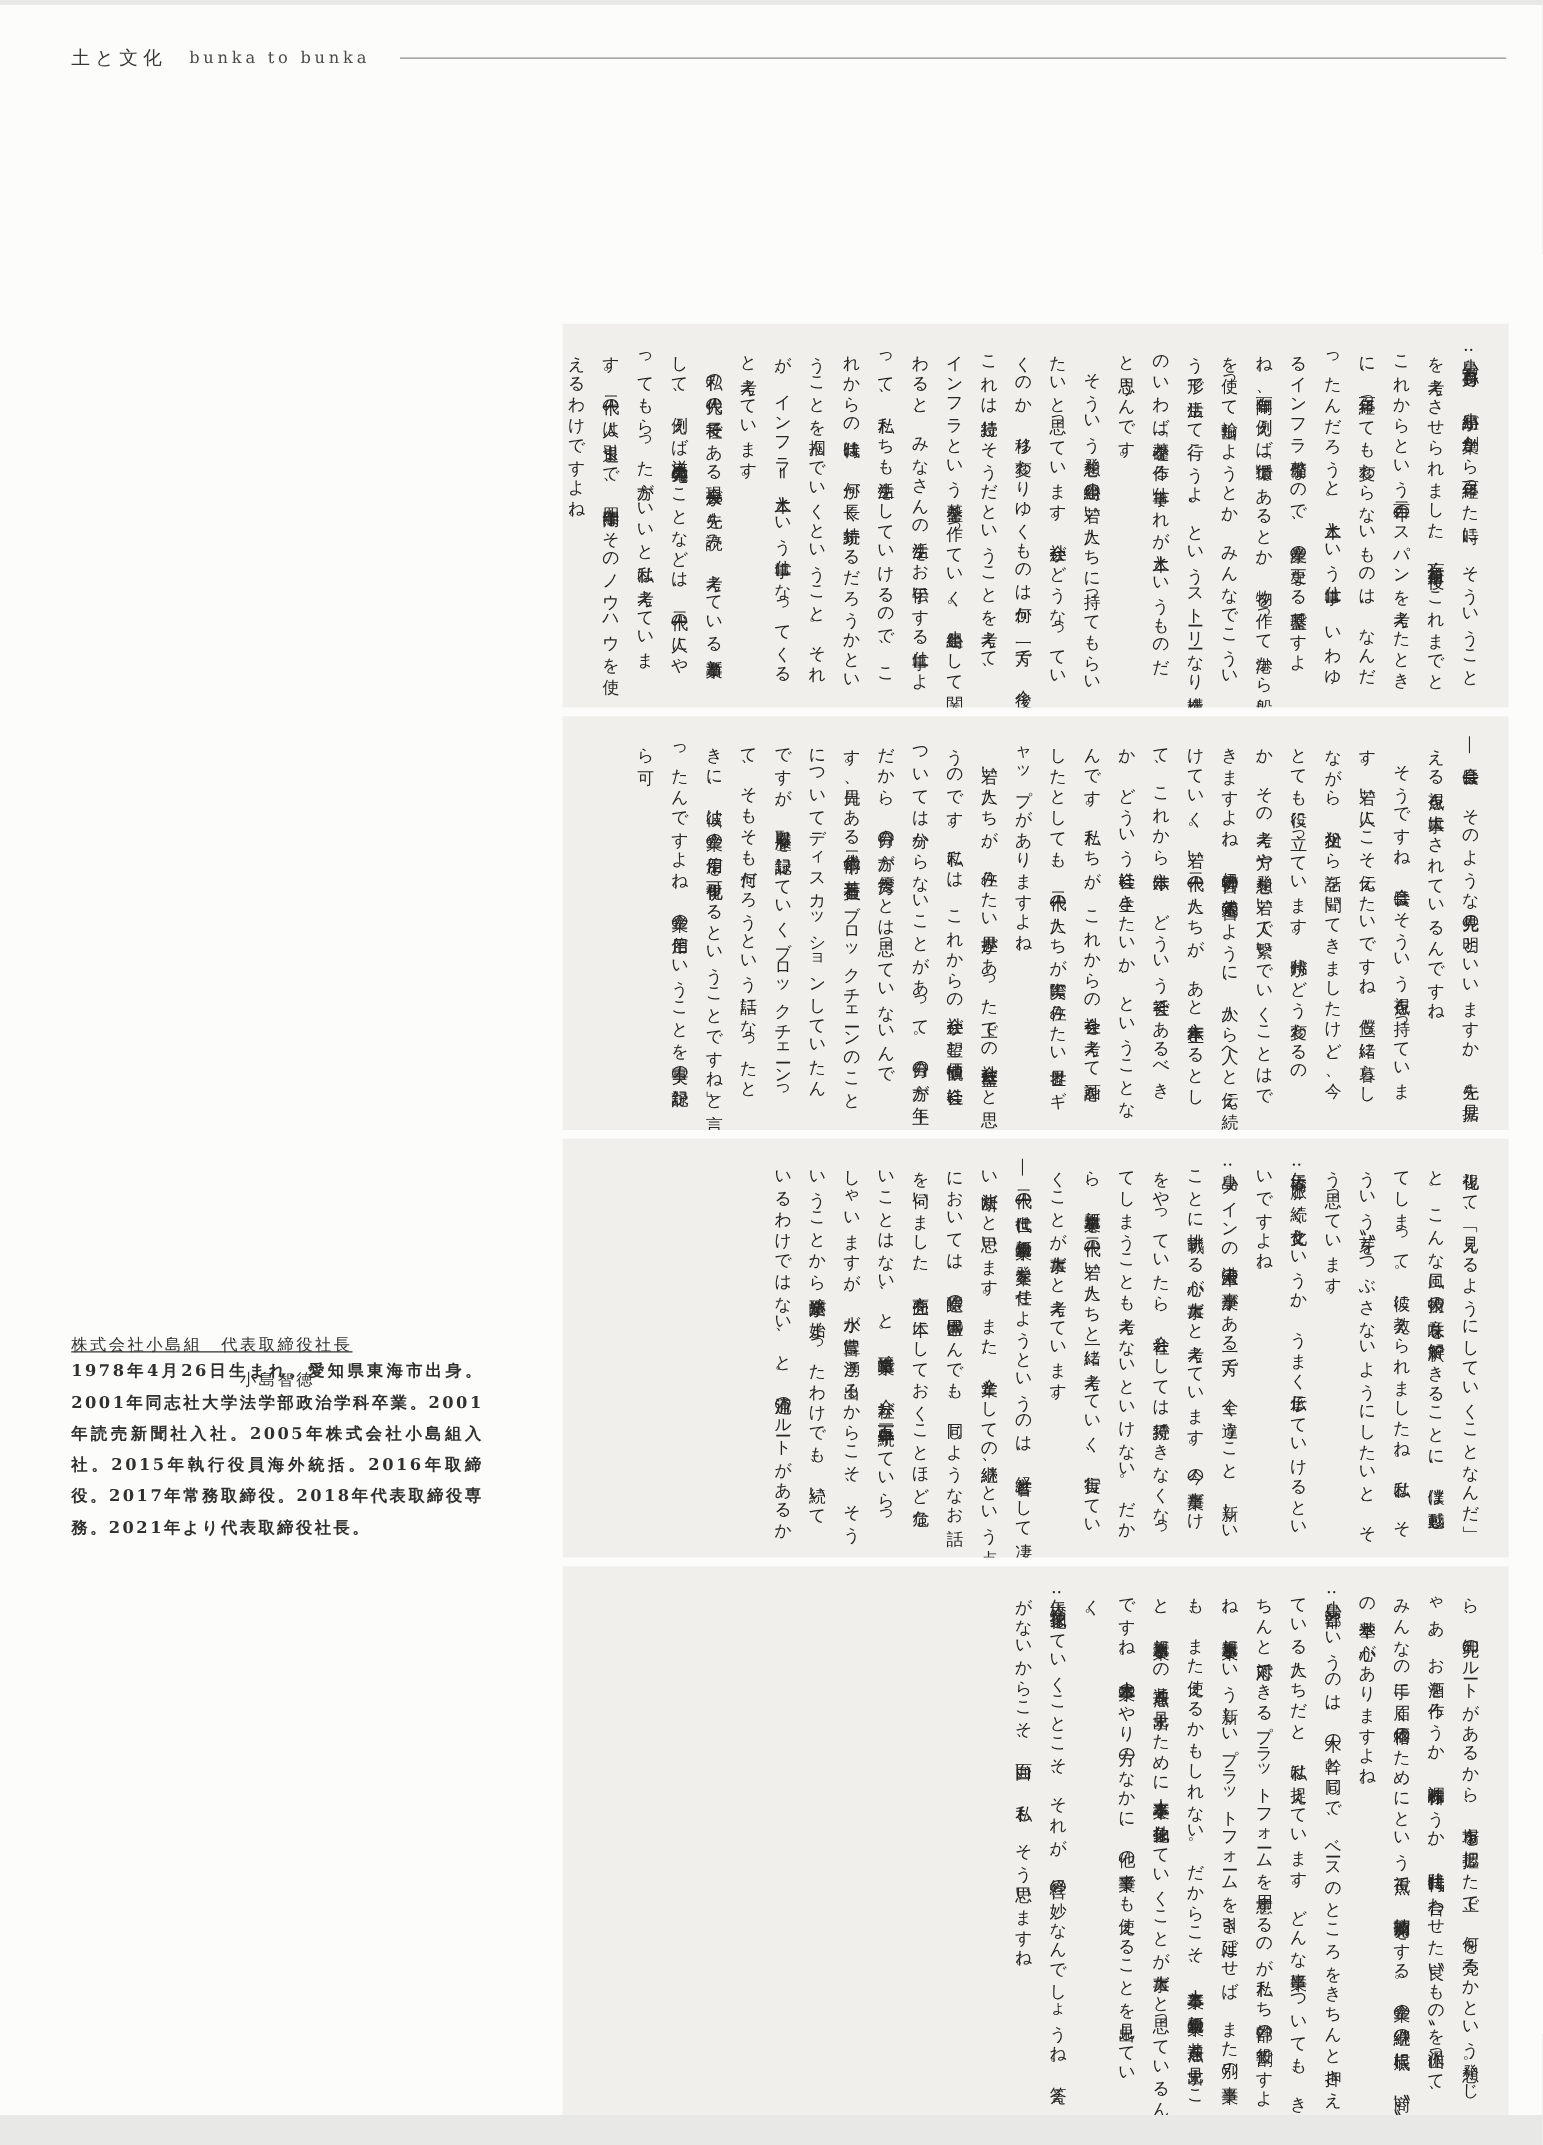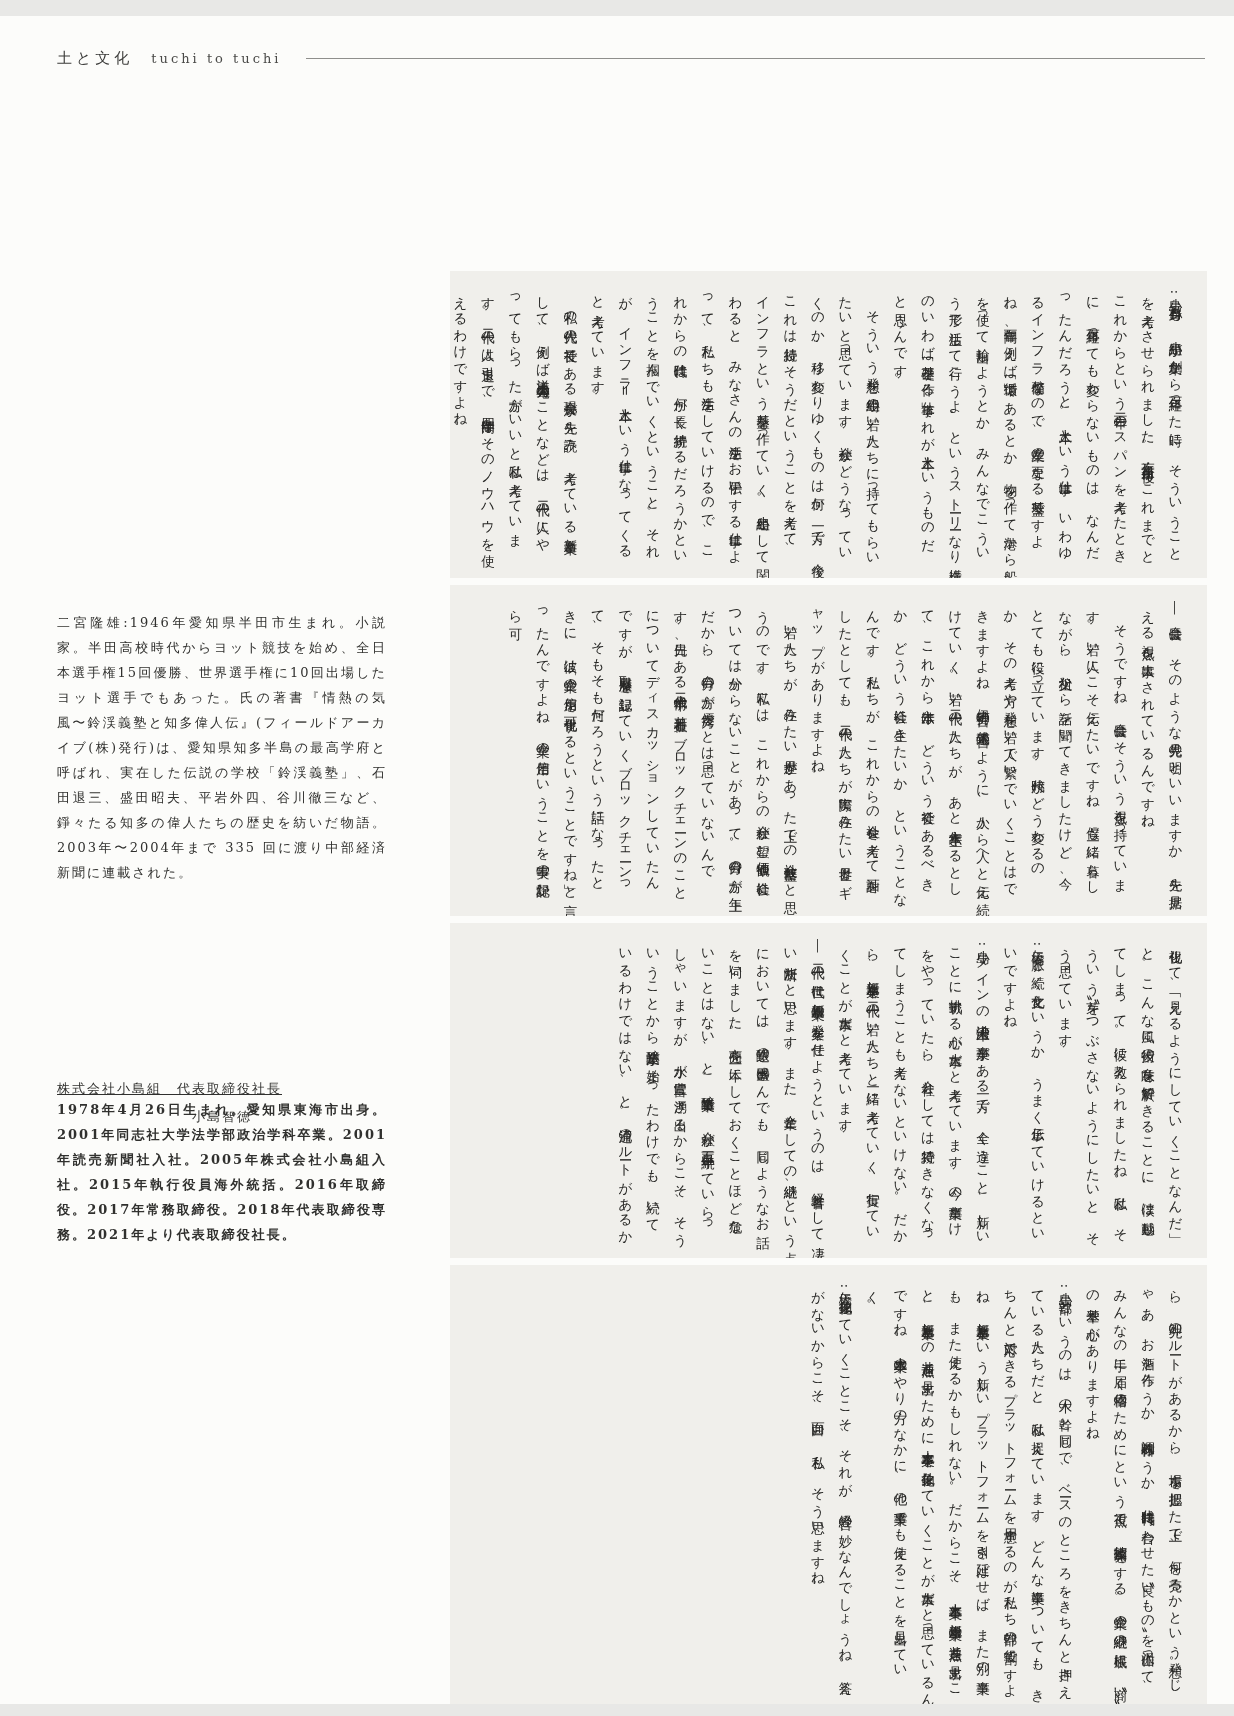--- a/index.html
+++ b/index.html
@@ -2,21 +2,21 @@
 <html lang="ja"><head>
 <meta charset="utf-8">
 <style>
   html,body{margin:0;padding:0;background:#e8e8e6;}
   .page{
     position:relative;
     width:1234px;height:1688px;
     background:#fcfcfa;
     font-family:"DejaVu Serif","Liberation Serif",serif;
     color:#2b2b29;
-    margin:16px auto;
+    margin:4px auto;
     overflow:hidden;
   }
   
   .page-header{
     position:absolute;left:57px;top:33px;right:29px;
     display:flex;align-items:center;gap:18px;
   }
   .ht-jp{font-size:15px;letter-spacing:4px;color:#3a3a38;white-space:nowrap;}
   .ht-en{font-size:13px;letter-spacing:3px;color:#4a4a48;white-space:nowrap;}
   .header-rule{flex:1;border-top:1px solid #8f8f8c;height:0;margin-left:6px;}
@@ -48,26 +48,25 @@
   .vblock p{margin:0;}
   .vblock p.indent{text-indent:1em;}
 </style>
 </head>
 <body>
 
 <div class="page">
 
   <header class="page-header">
     <span class="ht-jp">土と文化</span>
-    <span class="ht-en">tuchi to tuchi</span>
+    <span class="ht-en">bunka to bunka</span>
     <span class="header-rule"></span>
   </header>
 
 
-  <p class="note" style="top:594px;">二宮隆雄:1946年愛知県半田市生まれ。小説家。半田高校時代からヨット競技を始め、全日本選手権15回優勝、世界選手権に10回出場したヨット選手でもあった。氏の著書『情熱の気風〜鈴渓義塾と知多偉人伝』(フィールドアーカイブ(株)発行)は、愛知県知多半島の最高学府と呼ばれ、実在した伝説の学校「鈴渓義塾」、石田退三、盛田昭夫、平岩外四、谷川徹三など、錚々たる知多の偉人たちの歴史を紡いだ物語。2003年〜2004年まで 335 回に渡り中部経済新聞に連載された。</p>
 
   <p class="profile-line" style="top:1060px;text-decoration:underline;">株式会社小島組　代表取締役社長</p>
   <p class="profile-line" style="top:1088px;text-align:center;">小島智徳</p>
   <p class="note" style="top:1081px;font-weight:bold;">1978年4月26日生まれ。愛知県東海市出身。2001年同志社大学法学部政治学科卒業。2001年読売新聞社入社。2005年株式会社小島組入社。2015年執行役員海外統括。2016年取締役。2017年常務取締役。2018年代表取締役専務。2021年より代表取締役社長。</p>
 
 
   <section class="vblock" style="top:255px;height:307px;">
     <p>小島:私自身も、小島組が創業から百年経った時に、そういうことを考えさせられました。百年前・百年後、これまでとこれからという二百年のスパンを考えたときに、百年経っても変わらないものは、なんだったんだろうと。土木という仕事は、いわゆるインフラ整備なので、産業の更なる基盤ですよね。百年間、例えば「循環」であるとか、物を作って港から船を使って輸出しようとか、みんなでこういう形で生活して行こうよ、というストーリーなり構造のいわば「基礎を作る仕事」それが土木というものだと思うんです。</p>
     <p class="indent">そういう発想を小島組の若い人たちに持ってもらいたいと思っています。社会がどうなっていくのか、移り変わりゆくものは何か、一方で、今後これは持続しそうだということを考えて、インフラという基盤を作っていく。小島組として関わると、みなさんの生活をお手伝いする仕事によって、私たちも生活をしていけるので、これからの時代は、何が長く持続するだろうかということを掴んでいくということ。それが、インフラ=土木という仕事になってくると考えています。</p>
     <p class="indent">私の先代の社長である現会長が先を読み、考えている新事業として、例えば洋上風力発電のことなどは、二十代の人にやってもらった方がいいと私は考えています。二十代の人は引退まで、四十年間はそのノウハウを使えるわけですよね。</p>

